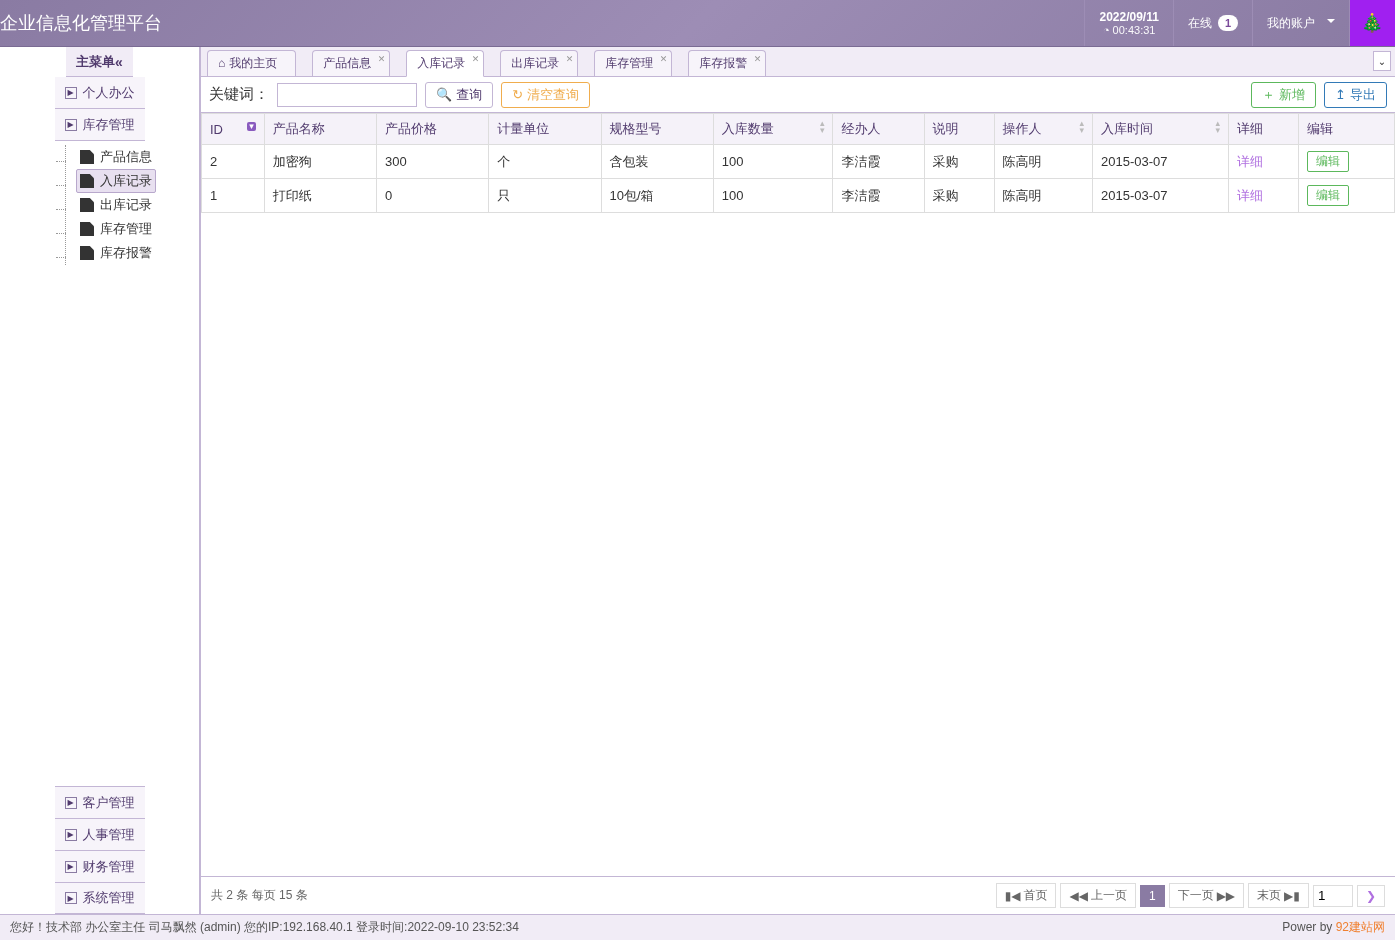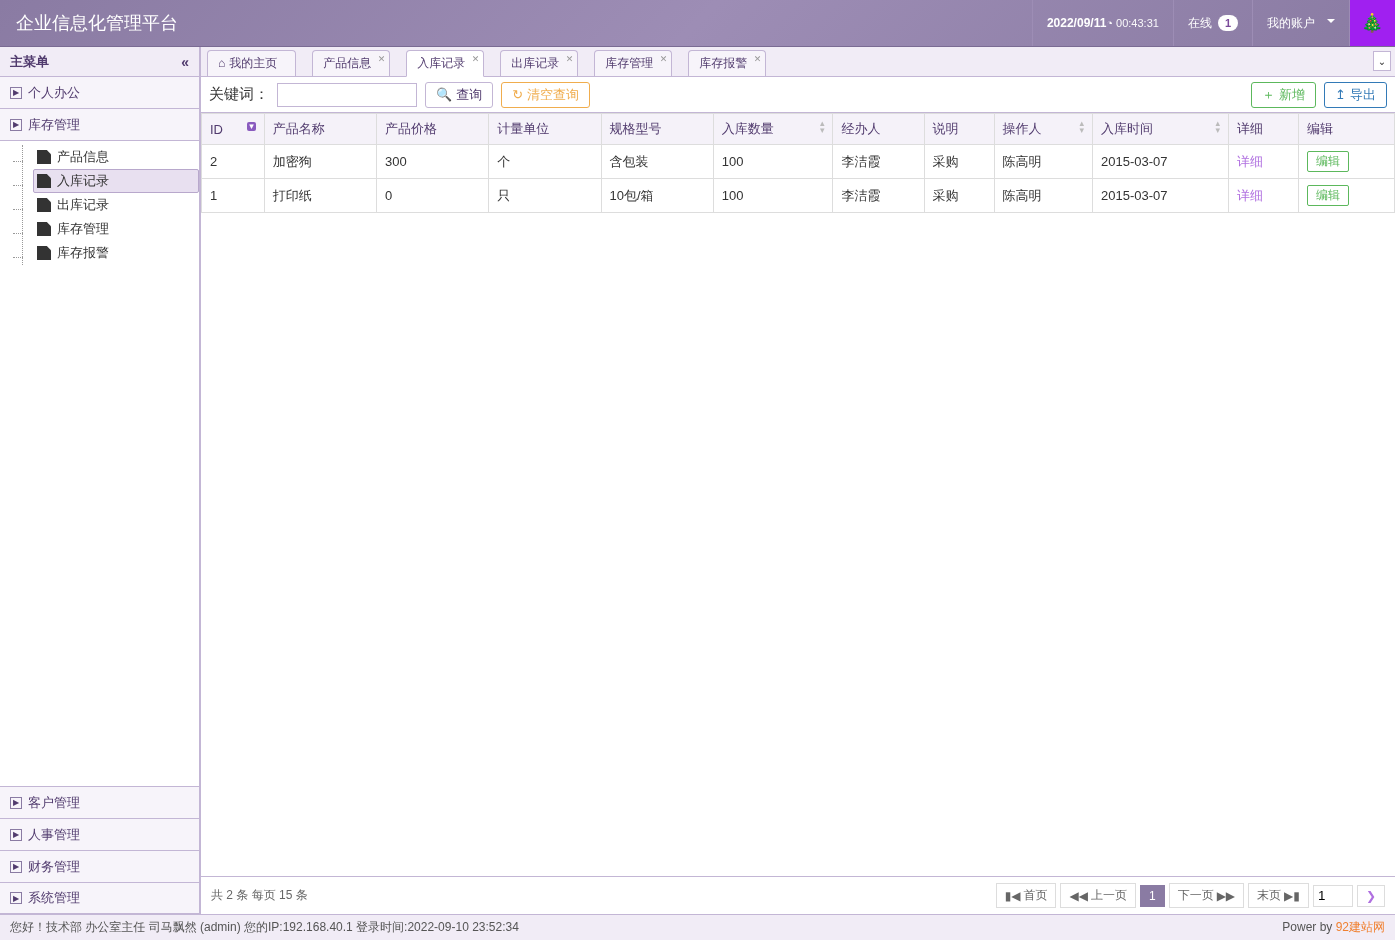--- a/index.html
+++ b/index.html
@@ -1,29 +1,29 @@
 <!DOCTYPE html>
 <html><head>
 <meta charset="utf-8">
 <style>
 * { box-sizing: border-box; margin: 0; padding: 0; }
 body { font-family: "Microsoft YaHei", Arial, sans-serif; font-size: 13px; color: #333; background: #fff; overflow: hidden; }
 .header { height: 47px; background: linear-gradient(135deg, #8a7ba3 0%, #9d8db5 50%, #8a7ba3 100%); display: flex; align-items: center; color: #fff; border-bottom: 1px solid #7a6b93; }
-.header-title { font-size: 18px; padding: 0 16px; flex: 1; }
+.header-title { font-size: 18px; padding: 0 0; flex: 1; }
 .header-right { display: flex; height: 100%; }
-.hcell { border-left: 1px solid #9d8db5; padding: 0 14px; display: flex; flex-direction: row; justify-content: center; align-items: center; font-size: 12px; }
+.hcell { border-left: 1px solid #9d8db5; padding: 0 14px; display: flex; flex-direction: column; justify-content: center; align-items: center; font-size: 12px; }
 .hcell.row { flex-direction: row; gap: 6px; }
 .hcell .date { font-weight: bold; }
 .hcell .time { font-size: 11px; opacity: .95; }
 .badge { background: #fff; color: #7a4a9a; border-radius: 10px; padding: 0 7px; font-weight: bold; font-size: 11px; line-height: 16px; }
 .dropdown-arrow::after { content: ""; display: inline-block; border: 4px solid transparent; border-top-color: #fff; margin-left: 6px; vertical-align: middle; }
 .hcell.tree { background: #a020f0; width: 46px; }
 .tree-icon { font-size: 18px; }
 .body { display: flex; height: calc(100vh - 47px - 26px); }
-.sidebar { width: 200px; border-right: 1px solid #c3b6d5; display: flex; flex-direction: column; background: #fff; }
+.sidebar { width: 200px; border-right: 1px solid #c3b6d5; display: flex; flex-direction: column; background: #fff; align-items: center; }
 .menu-header { height: 30px; background: #f1ecf6; border-bottom: 1px solid #c3b6d5; display: flex; align-items: center; padding: 0 10px; font-weight: bold; color: #513b6e; justify-content: space-between; }
 .collapse-icon { font-size: 14px; cursor: pointer; color: #513b6e; }
 .acc-item { height: 32px; border-bottom: 1px solid #c3b6d5; display: flex; align-items: center; padding: 0 10px; color: #513b6e; cursor: pointer; background: #f7f4fa; }
 .acc-item .play { margin-right: 6px; font-size: 11px; border: 1px solid #8a7ba3; width: 12px; height: 12px; display: inline-flex; align-items: center; justify-content: center; font-size: 8px; }
 .sub-tree { flex: 1; overflow: auto; padding: 4px 0 4px 18px; }
 .sub-tree .node { padding: 3px 4px; display: flex; align-items: center; gap: 6px; cursor: pointer; color: #333; }
 .sub-tree .node .file-icon { width: 14px; height: 14px; background: #333; clip-path: polygon(0 0, 70% 0, 100% 30%, 100% 100%, 0 100%); }
 .sub-tree .node.selected { border: 1px solid #b8a8cc; background: #e8e0f0; border-radius: 2px; padding: 2px 3px; }
 .sub-tree .node span { font-size: 13px; }
 .sub-tree .tree-line { border-left: 1px dotted #999; margin-left: 4px; padding-left: 10px; position: relative; }

